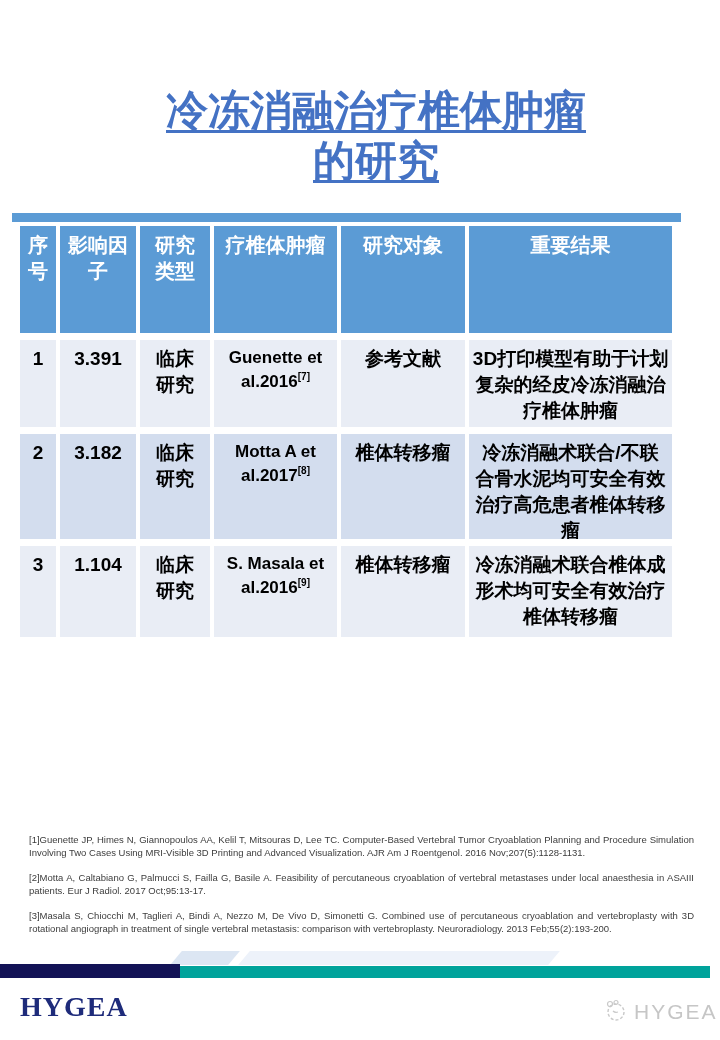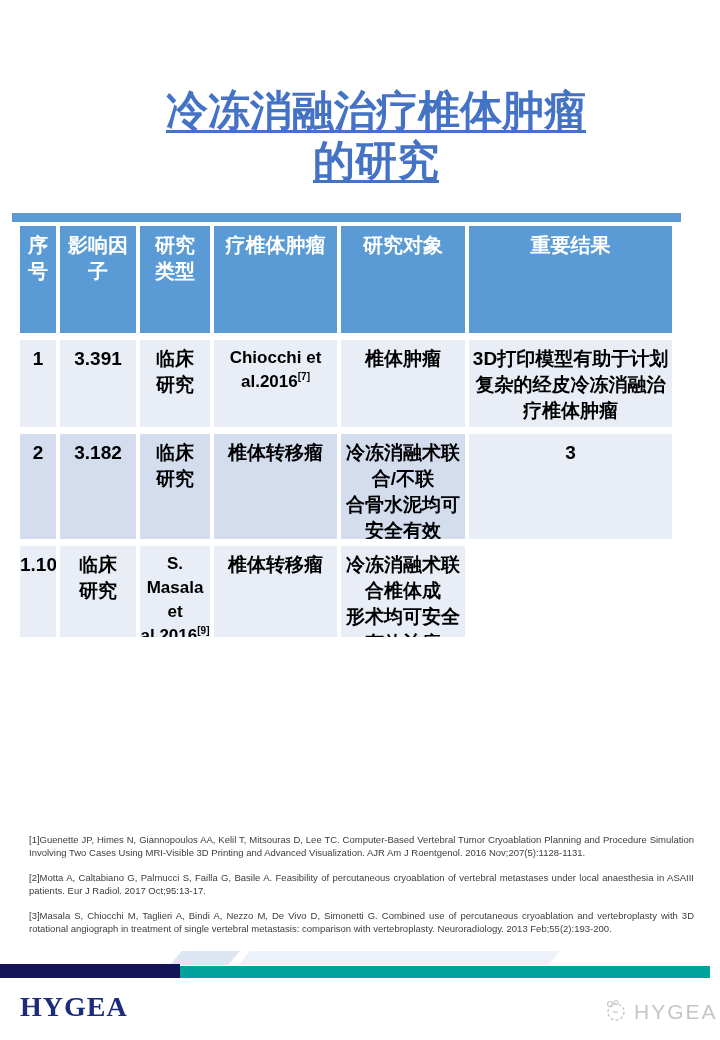--- a/index.html
+++ b/index.html
@@ -79,31 +79,33 @@
     <div class="cell th">研究
 类型</div>
     <div class="cell th">疗椎体肿瘤</div>
     <div class="cell th">研究对象</div>
     <div class="cell th">重要结果</div>
 
     <div class="cell td row-light">1</div>
     <div class="cell td row-light">3.391</div>
     <div class="cell td row-light">临床
 研究</div>
-    <div class="cell td row-light ref"><span>Chiocchi et
+    <div class="cell td row-light ref"><span>Guenette et
 al.2016</span><sup>[7]</sup></div>
-    <div class="cell td row-light">椎体肿瘤</div>
+    <div class="cell td row-light">参考文献</div>
     <div class="cell td row-light">3D打印模型有助于计划
 复杂的经皮冷冻消融治
 疗椎体肿瘤</div>
 
     <div class="cell td row-dark">2</div>
     <div class="cell td row-dark">3.182</div>
     <div class="cell td row-dark">临床
 研究</div>
+    <div class="cell td row-dark ref"><span>Motta A et
+al.2017</span><sup>[8]</sup></div>
     <div class="cell td row-dark">椎体转移瘤</div>
     <div class="cell td row-dark">冷冻消融术联合/不联
 合骨水泥均可安全有效
 治疗高危患者椎体转移
 瘤</div>
 
     <div class="cell td row-light">3</div>
     <div class="cell td row-light">1.104</div>
     <div class="cell td row-light">临床
 研究</div>

